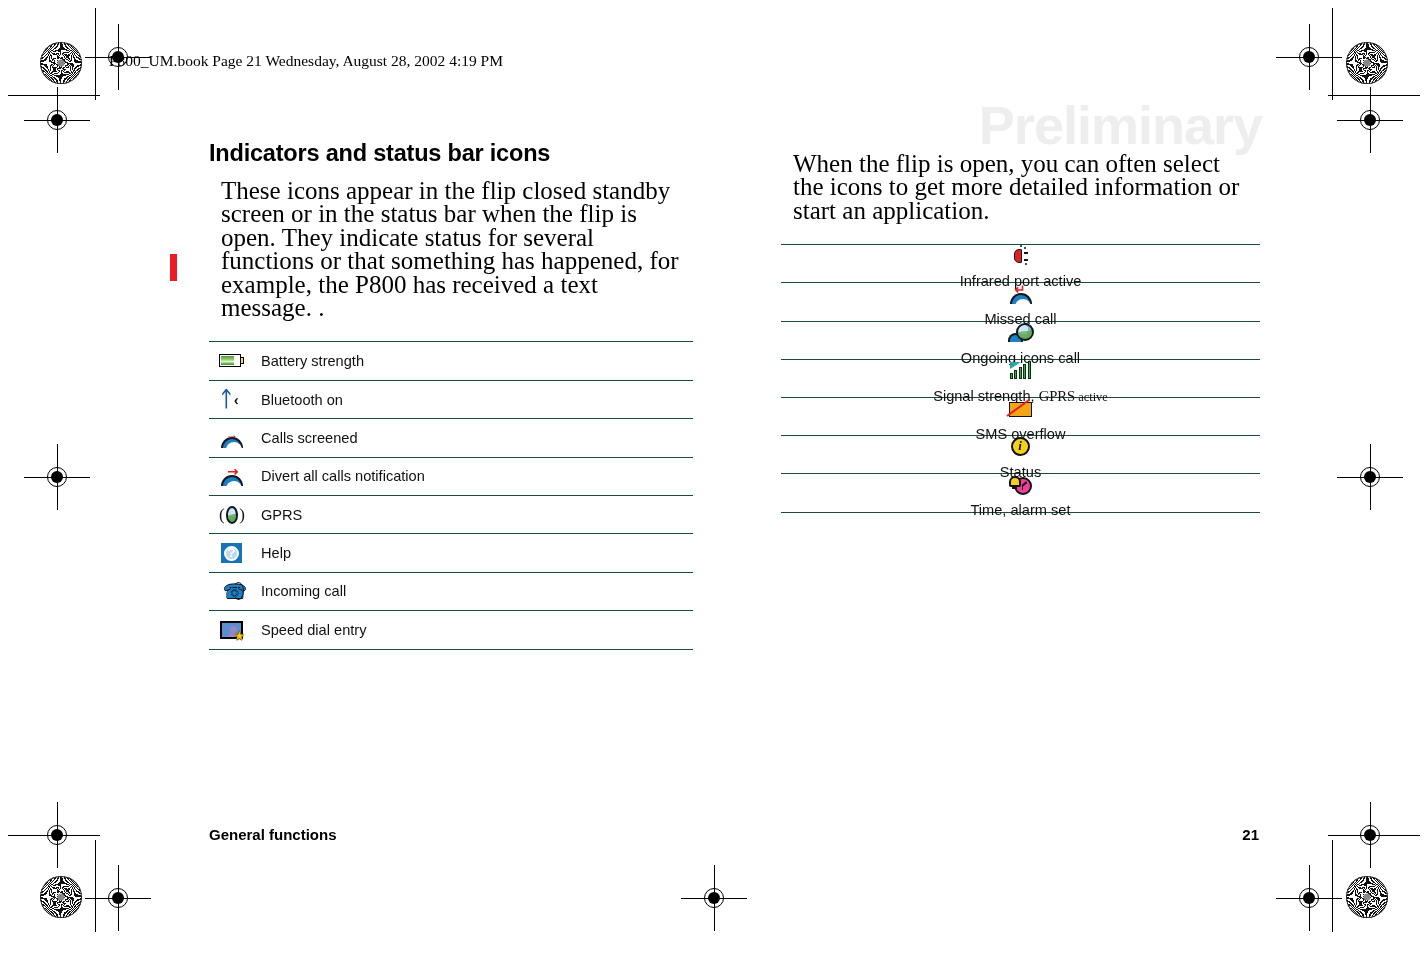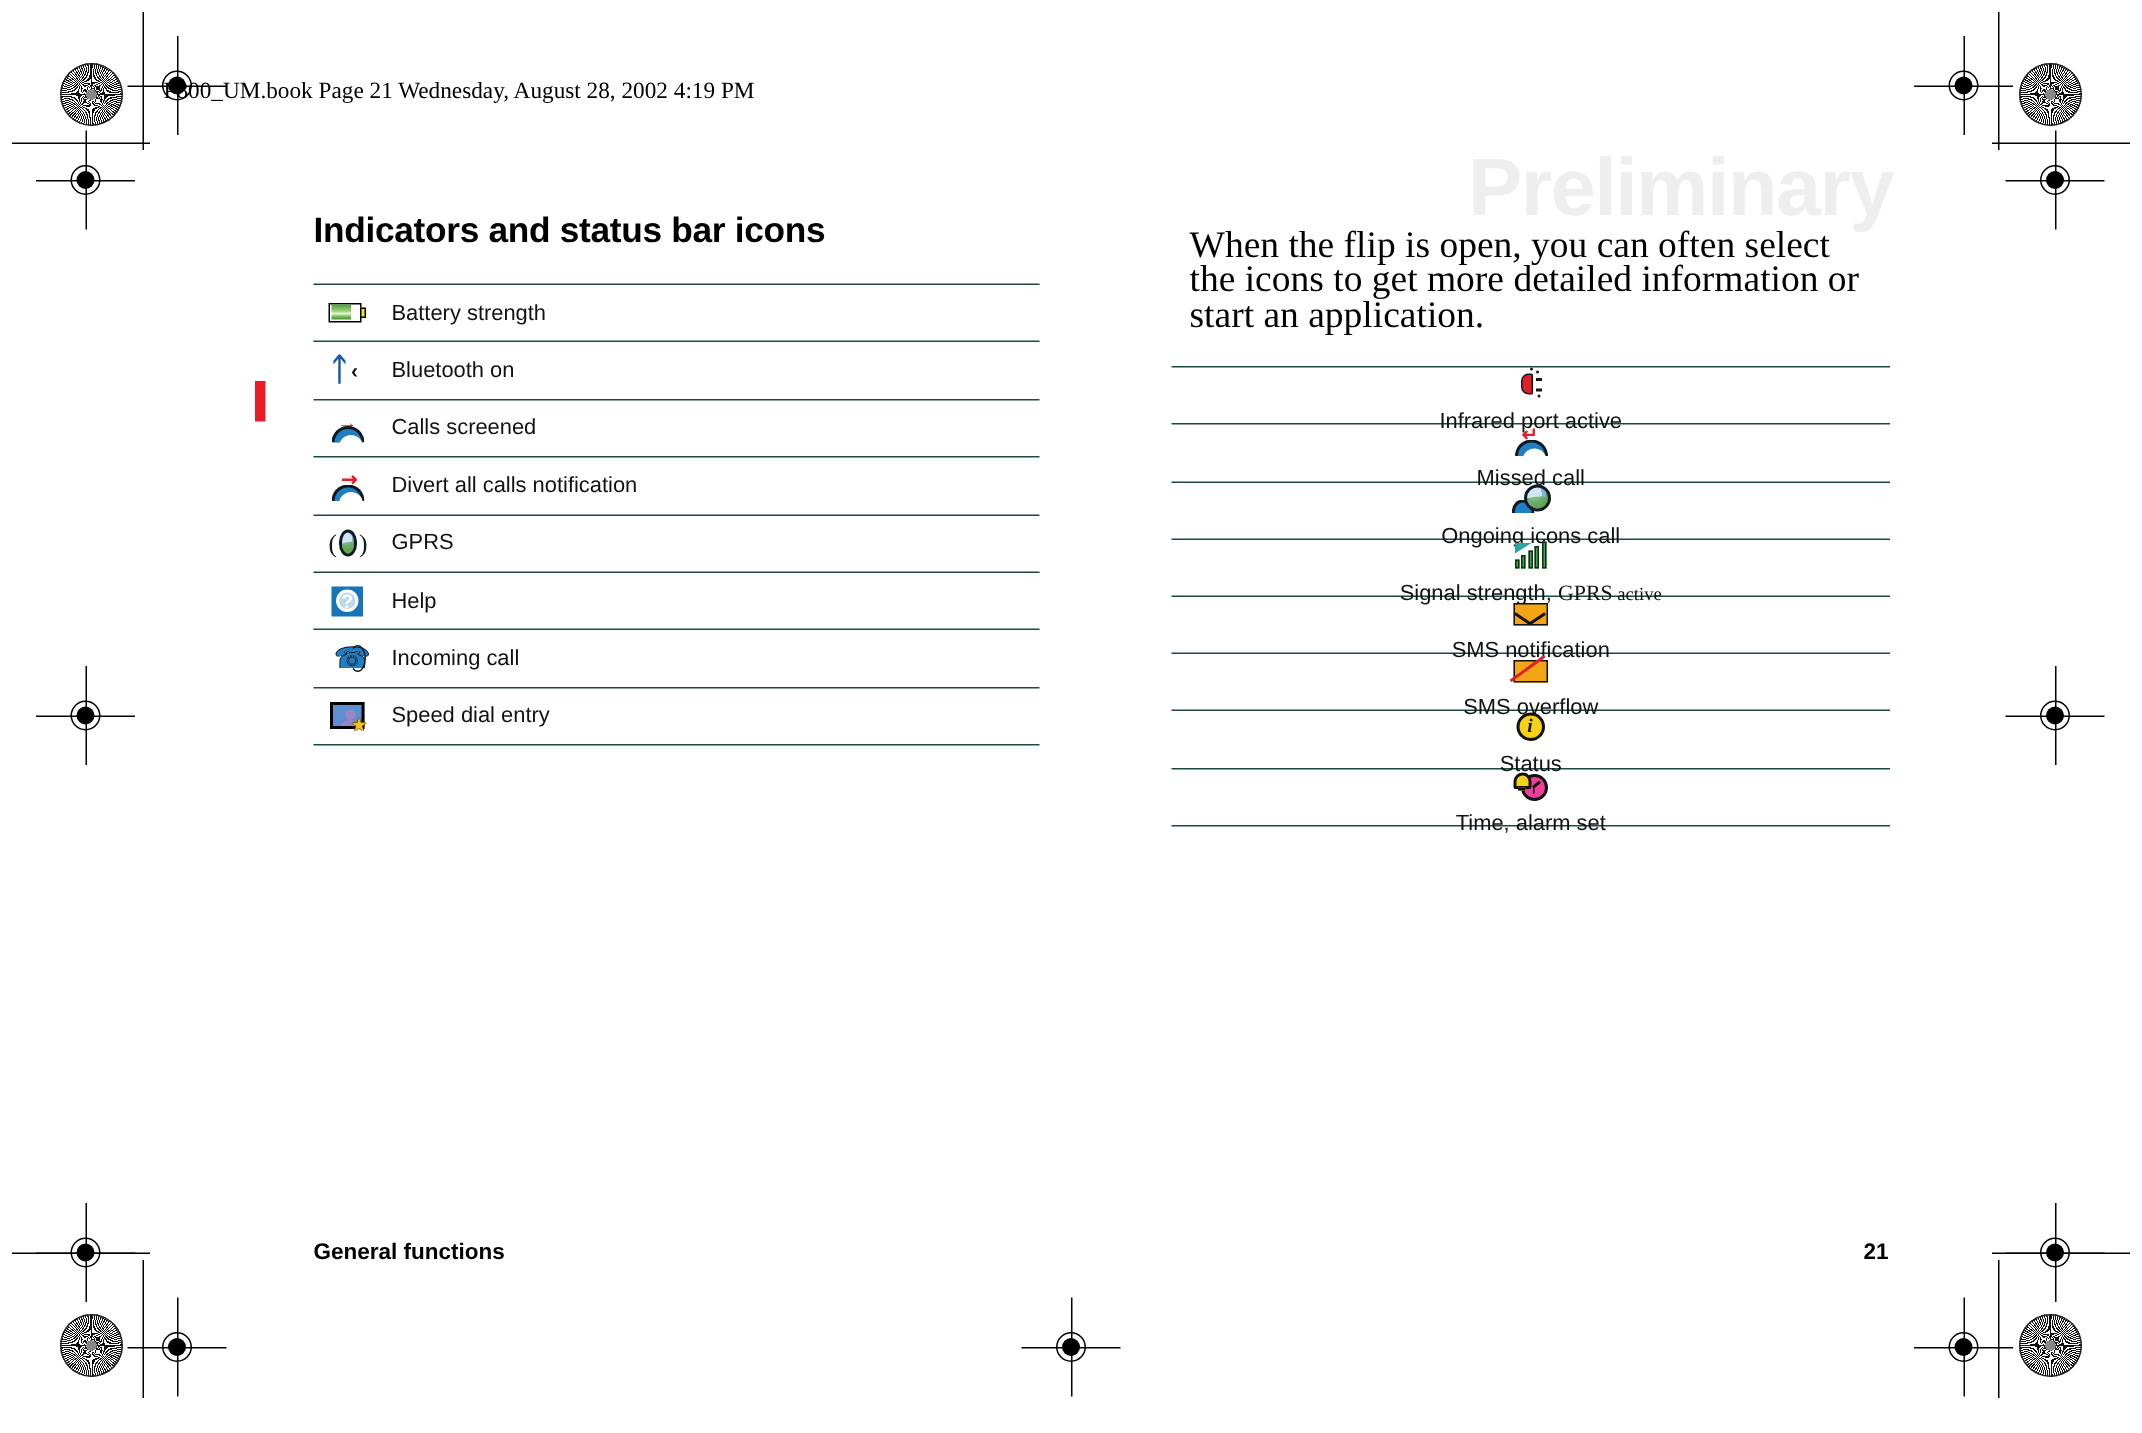--- a/index.html
+++ b/index.html
@@ -334,20 +334,21 @@
   <div class="rule hline" style="left:1328px;top:835px;width:92px;"></div>
   <div class="rule vline" style="left:95px;top:840px;height:92px;"></div>
   <div class="rule vline" style="left:1332px;top:840px;height:92px;"></div>
 
   <div class="file-header">P800_UM.book  Page 21  Wednesday, August 28, 2002  4:19 PM</div>
   <div class="watermark">Preliminary</div>
   <div class="changebar"></div>
 
   <div class="col-left">
     <h1 class="section-title">Indicators and status bar icons</h1>
+    <p class="body">These icons appear in the flip closed standby screen or in the status bar when the flip is open. They indicate status for several functions or that something has happened, for example, the P800 has received a text message. .</p>
 
     <div class="icon-table">
 
       <div class="icon-row">
         <div class="icon-cell">
           <div class="ico ico-battery">
               <div class="body"></div>
               <div class="fill"></div>
               <div class="nub"></div>
             </div>
@@ -489,31 +490,20 @@
             <div class="bar" style="left:14.5px;height:15px;"></div>
             <div class="bar" style="left:19px;height:18px;"></div>
             <div class="tri"></div>
           </div>
         </div>
         <div class="icon-label">
           <span>Signal strength, </span><span class="sc">GPRS</span><span class="sm"> active</span>
         </div>
       </div>
 
-      <div class="icon-row">
-        <div class="icon-cell">
-          <div class="ico ico-env">
-              <div class="env">
-                <div class="flapA"></div>
-                <div class="flapB"></div>
-              </div>
-            </div>
-        </div>
-        <div class="icon-label">SMS notification</div>
-      </div>
 
       <div class="icon-row">
         <div class="icon-cell">
           <div class="ico ico-env">
               <div class="env"></div>
               <div class="slash"></div>
             </div>
         </div>
         <div class="icon-label">SMS overflow</div>
       </div>

